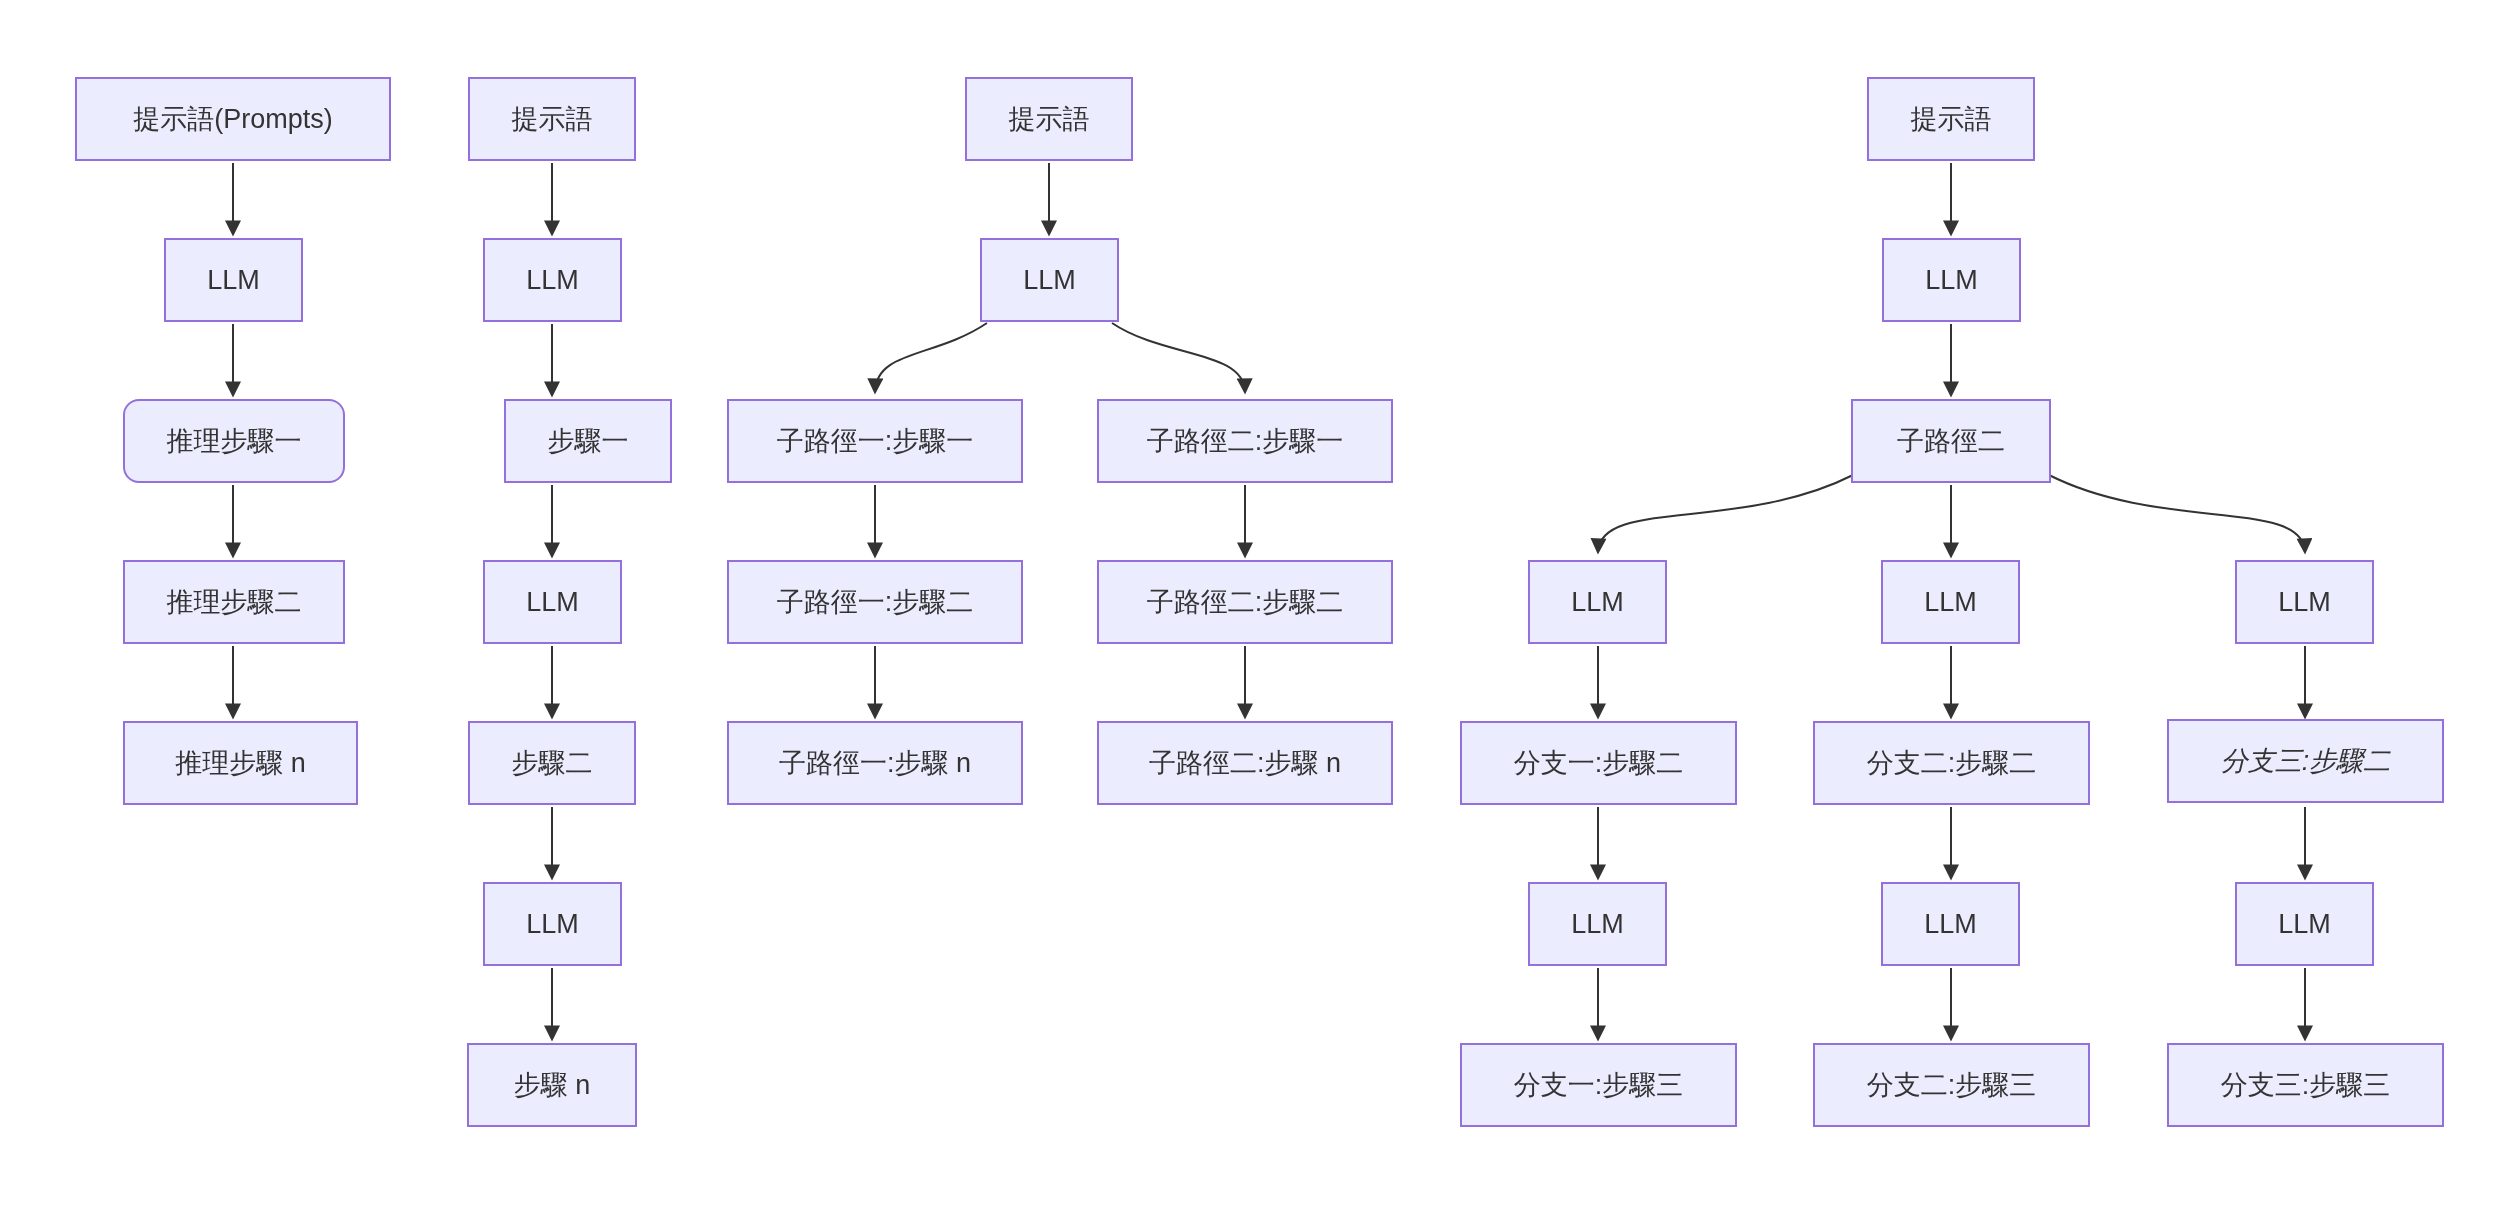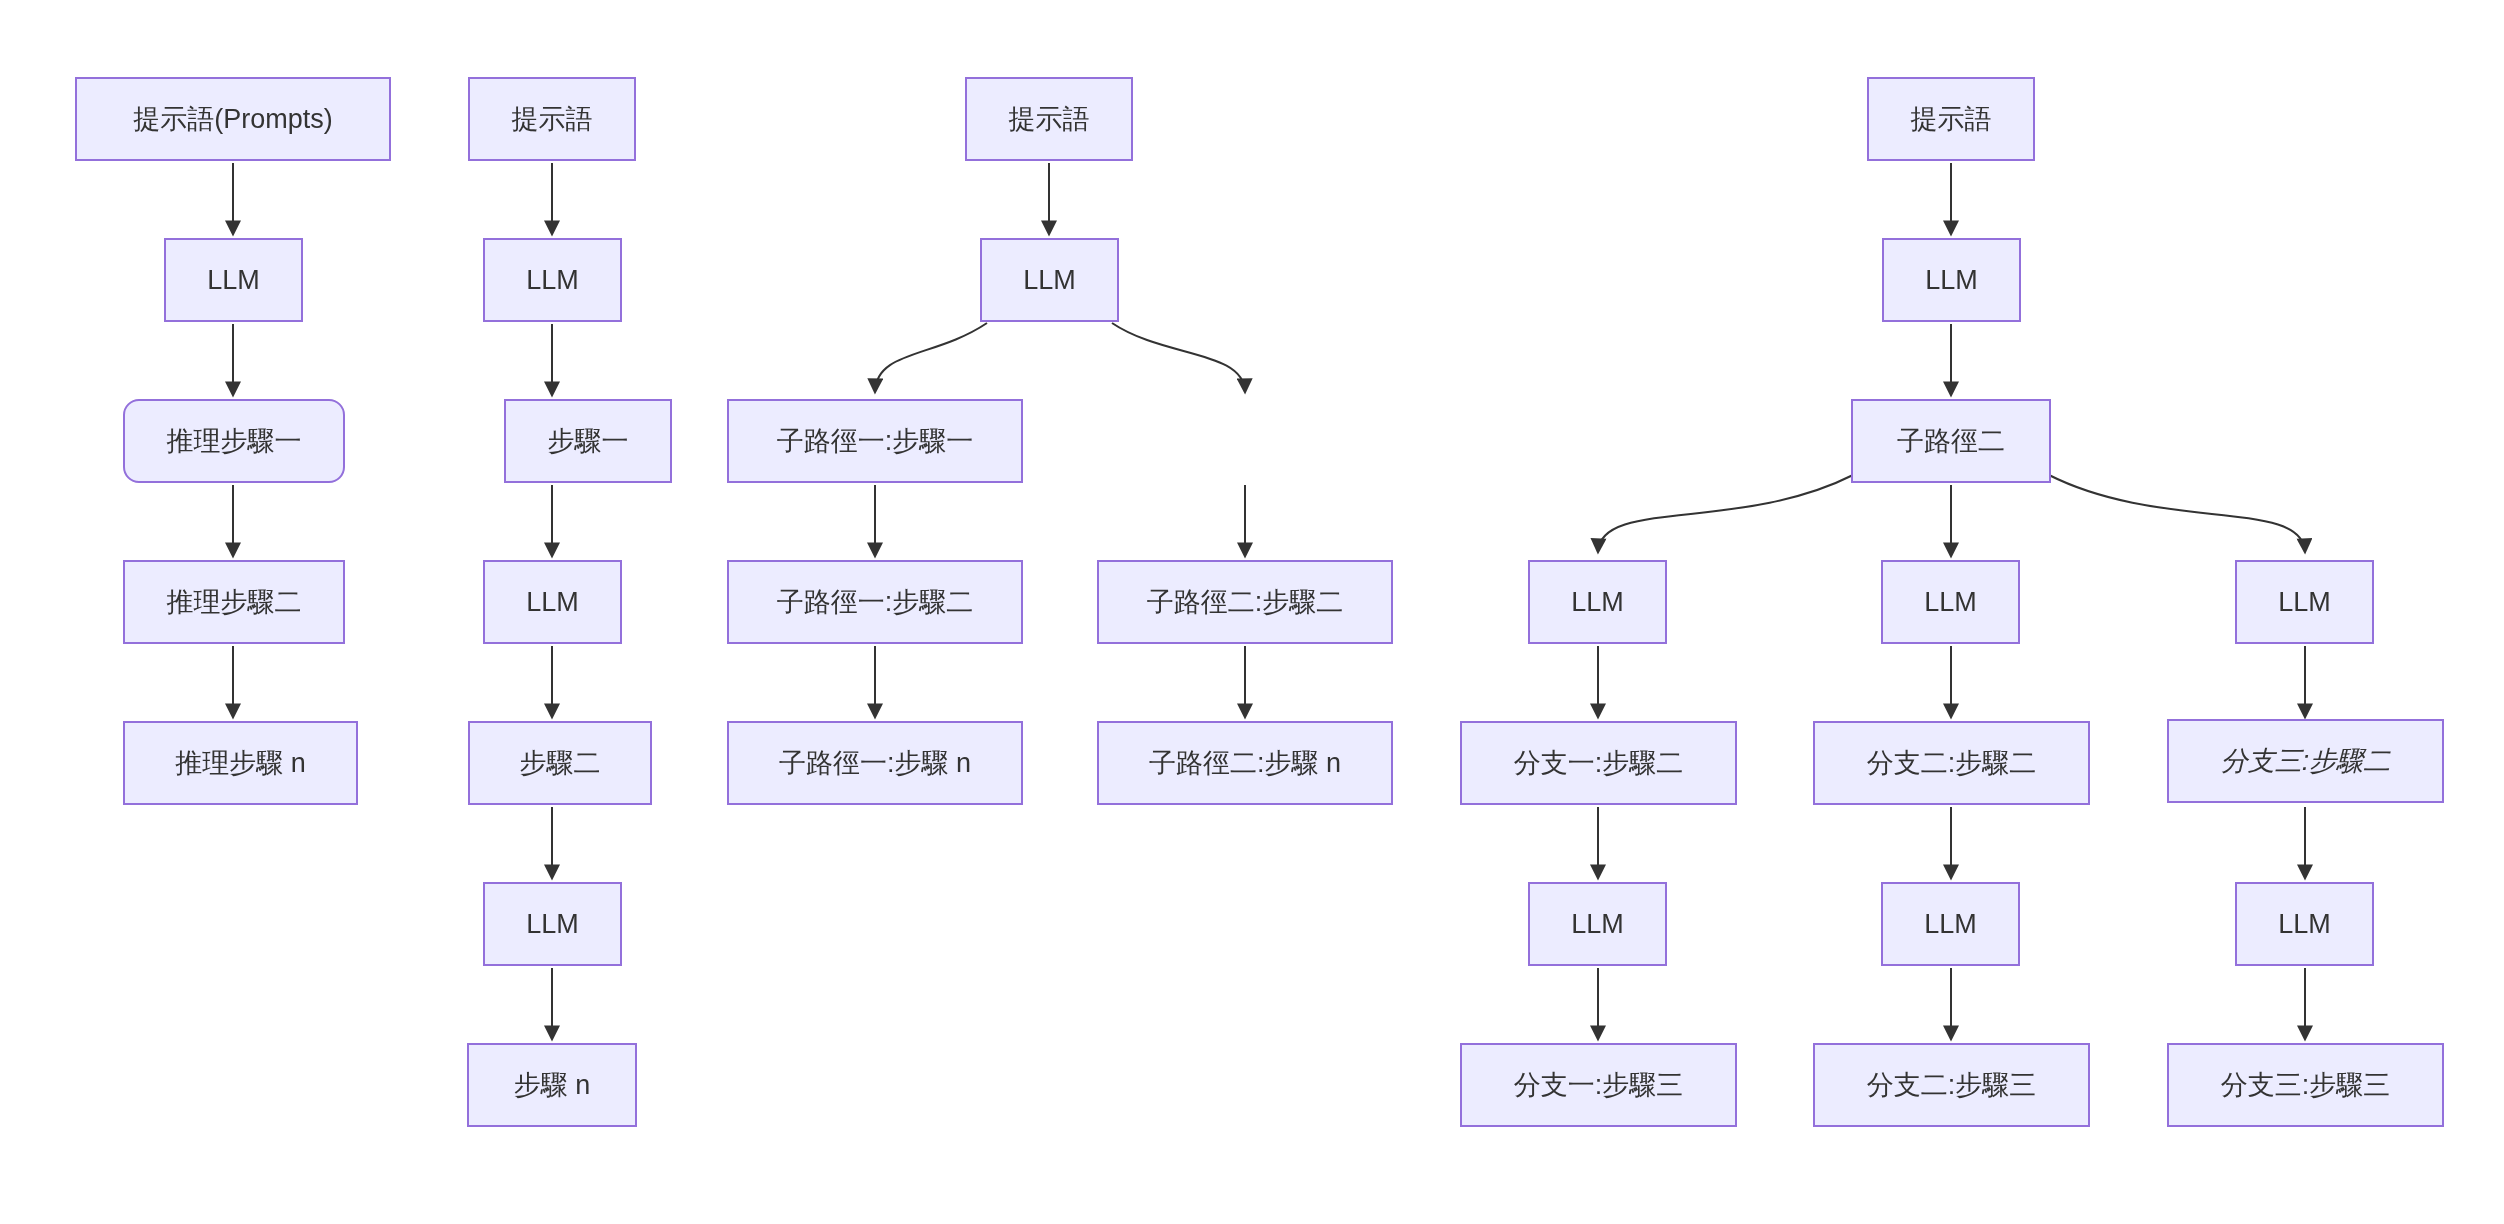--- a/index.html
+++ b/index.html
@@ -105,29 +105,30 @@
   <div class="node" style="left:75px;  top:77px;  width:316px;">提示語(Prompts)</div>
   <div class="node" style="left:164px; top:238px; width:139px;">LLM</div>
   <div class="node" style="left:123px; top:399px; width:222px;border-radius:16px;">推理步驟一</div>
   <div class="node" style="left:123px; top:560px; width:222px;">推理步驟二</div>
   <div class="node" style="left:123px; top:721px; width:235px;">推理步驟 n</div>
 
   <div class="node" style="left:468px; top:77px;   width:168px;">提示語</div>
   <div class="node" style="left:483px; top:238px;  width:139px;">LLM</div>
   <div class="node" style="left:468px; top:399px;  width:168px;margin-left:36px;">步驟一</div>
   <div class="node" style="left:483px; top:560px;  width:139px;">LLM</div>
-  <div class="node" style="left:468px; top:721px;  width:184px;">步驟二</div>
+  <div class="node" style="left:468px; top:721px;  width:168px;">步驟二</div>
   <div class="node" style="left:483px; top:882px;  width:139px;">LLM</div>
   <div class="node" style="left:467px; top:1043px; width:170px;">步驟 n</div>
 
   <div class="node" style="left:965px;  top:77px;  width:168px;">提示語</div>
   <div class="node" style="left:980px;  top:238px; width:139px;">LLM</div>
   <div class="node" style="left:727px;  top:399px; width:296px;">子路徑一:步驟一</div>
   <div class="node" style="left:727px;  top:560px; width:296px;">子路徑一:步驟二</div>
   <div class="node" style="left:727px;  top:721px; width:296px;">子路徑一:步驟 n</div>
+  <div class="node" style="left:1097px; top:399px; width:296px;">子路徑二:步驟一</div>
   <div class="node" style="left:1097px; top:560px; width:296px;">子路徑二:步驟二</div>
   <div class="node" style="left:1097px; top:721px; width:296px;">子路徑二:步驟 n</div>
 
   <div class="node" style="left:1867px; top:77px;  width:168px;">提示語</div>
   <div class="node" style="left:1882px; top:238px; width:139px;">LLM</div>
   <div class="node" style="left:1851px; top:399px; width:200px;">子路徑二</div>
 
   <div class="node" style="left:1528px; top:560px;  width:139px;">LLM</div>
   <div class="node" style="left:1460px; top:721px;  width:277px;">分支一:步驟二</div>
   <div class="node" style="left:1528px; top:882px;  width:139px;">LLM</div>

